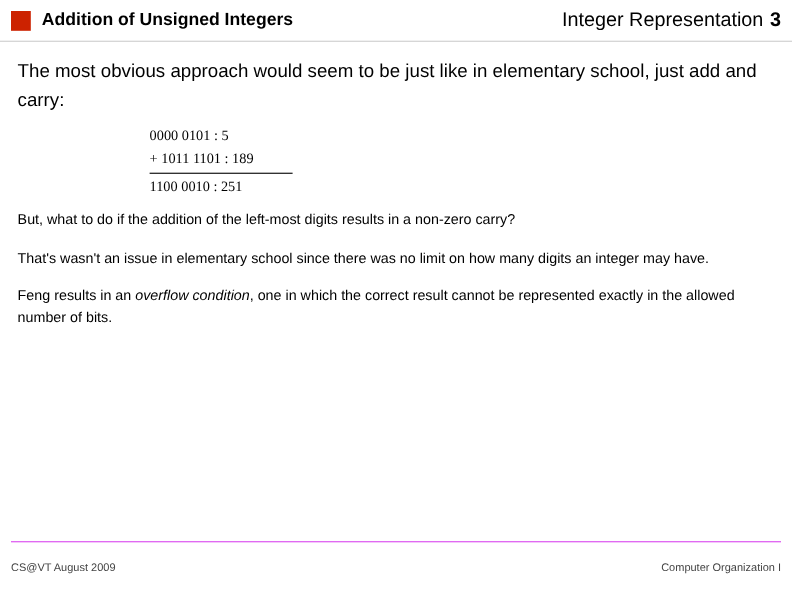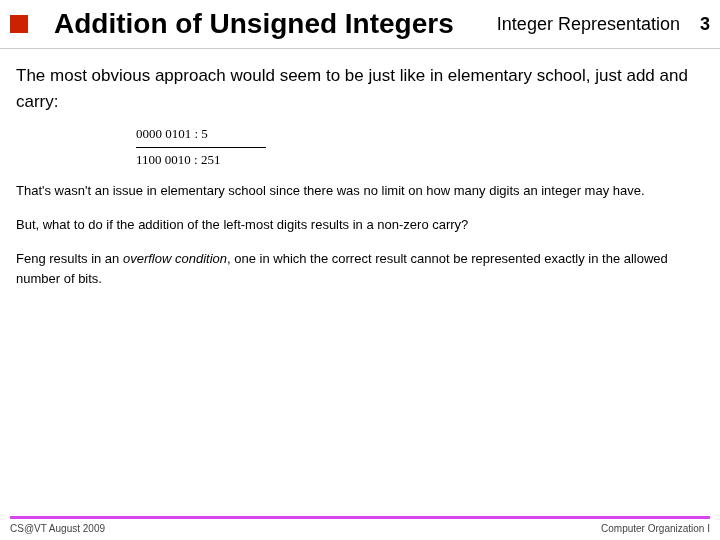--- a/index.html
+++ b/index.html
@@ -25,31 +25,30 @@
 
     .red-square {
       width: 18px;
       height: 18px;
       background: #cc2200;
       margin-right: 10px;
       flex-shrink: 0;
     }
 
     .header-title {
-      font-size: 28px;
+      font-size: 16px;
       font-weight: bold;
       color: #000;
       flex: 1;
-      margin-left: 16px;
     }
 
     .header-right {
       display: flex;
       align-items: flex-end;
-      gap: 20px;
+      gap: 6px;
     }
 
     .header-subtitle {
       font-size: 18px;
       color: #000;
     }
 
     .header-page {
       font-size: 18px;
       font-weight: bold;
@@ -85,56 +84,57 @@
       line-height: 1.55;
       margin-bottom: 14px;
     }
 
     .italic {
       font-style: italic;
     }
 
     .footer {
       position: absolute;
-      bottom: 6px;
+      bottom: 18px;
       left: 10px;
       right: 10px;
       display: flex;
       justify-content: space-between;
       font-size: 10px;
       color: #444;
-      border-top: 3px solid #d946ef;
-      padding-top: 4px;
+      border-top: 1px solid #d946ef;
+      padding-top: 18px;
     }
   </style>
 </head>
 <body>
 
 <div class="header">
   <div class="red-square"></div>
   <div class="header-title">Addition of Unsigned Integers</div>
   <div class="header-right">
     <span class="header-subtitle">Integer Representation</span>
     <span class="header-page">3</span>
   </div>
 </div>
 
 <div class="content">
 
   <p class="intro-text">The most obvious approach would seem to be just like in elementary school, just add and carry:</p>
 
   <div class="code-block">
     <div>0000 0101   :   5</div>
+    <div>+ 1011 1101   : 189</div>
     <hr class="divider-line">
     <div>1100 0010   : 251</div>
   </div>
 
+  <p class="body-text">But, what to do if the addition of the left-most digits results in a non-zero carry?</p>
+
   <p class="body-text">That's wasn't an issue in elementary school since there was no limit on how many digits an integer may have.</p>
-
-  <p class="body-text">But, what to do if the addition of the left-most digits results in a non-zero carry?</p>
 
 
   <p class="body-text">
     <span>Feng results in an </span><span class="italic">overflow condition</span><span>, one in which the correct result cannot be represented exactly in the allowed number of bits.</span>
   </p>
 
 </div>
 
 <div class="footer">
   <span>CS@VT August 2009</span>

